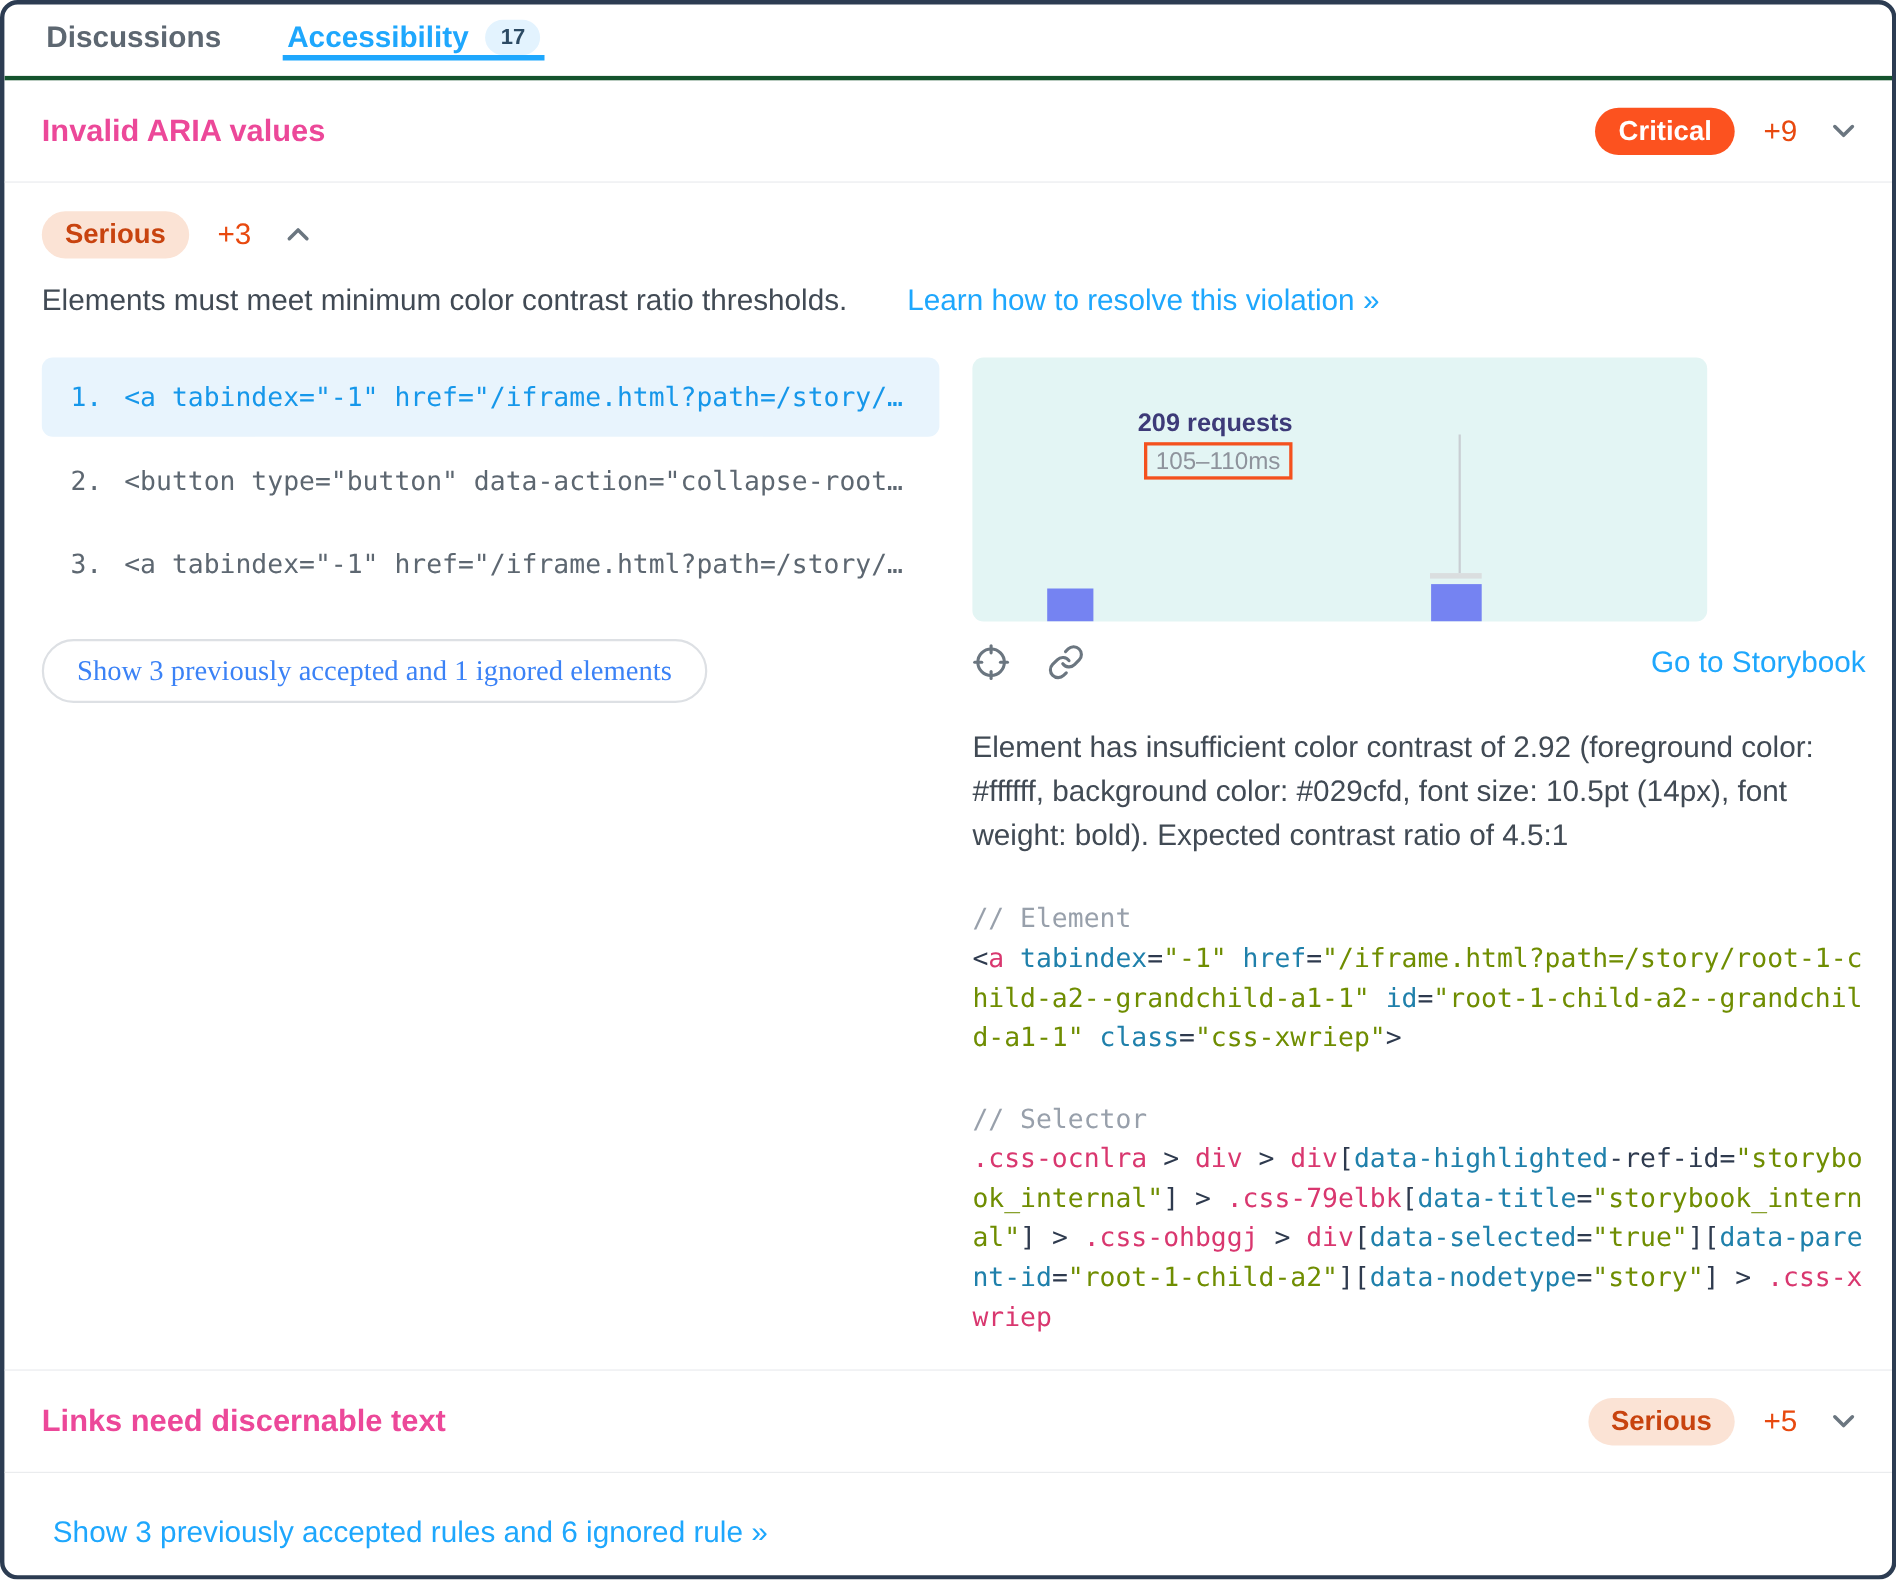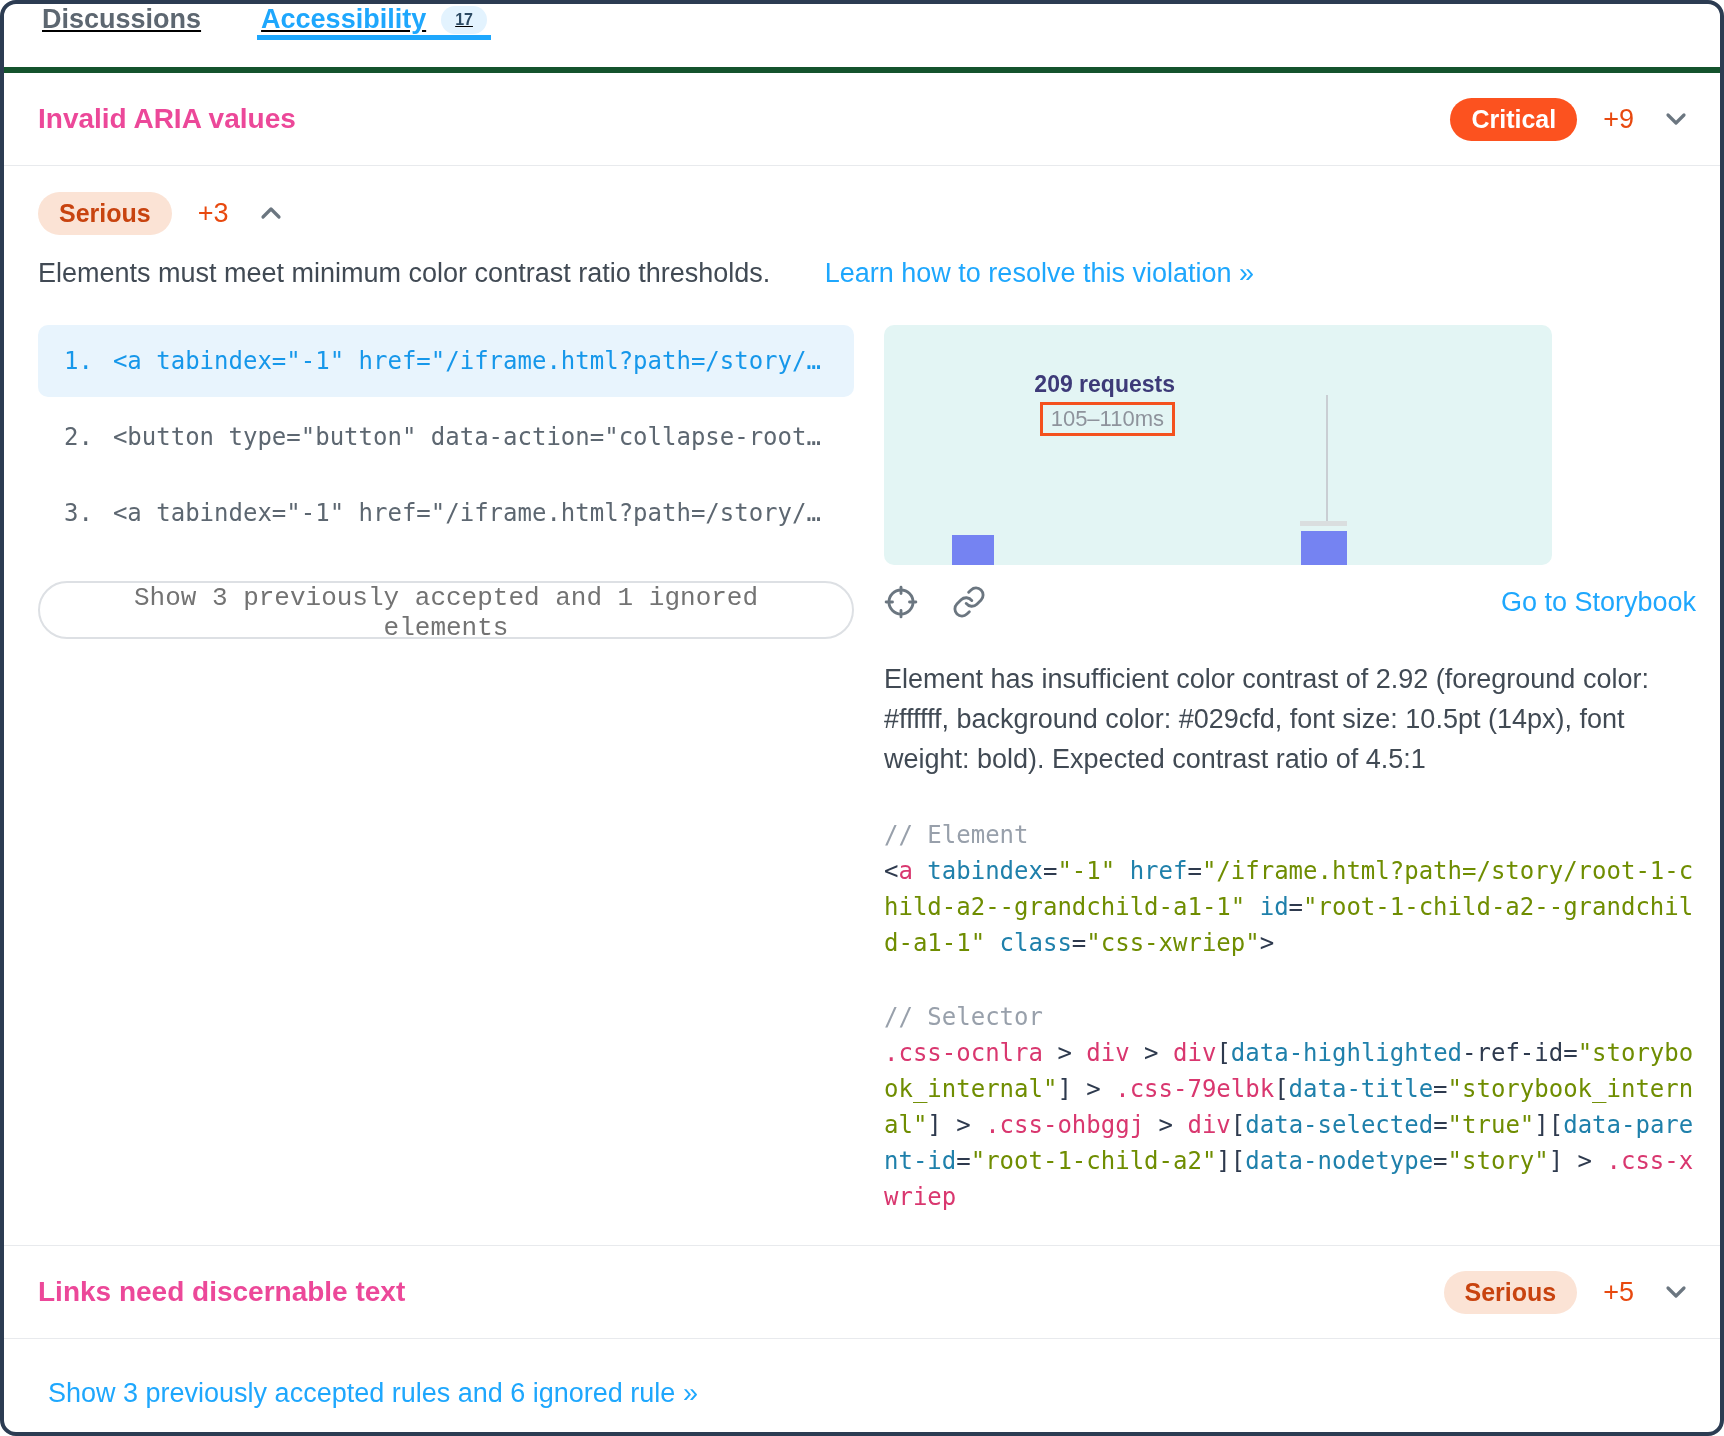--- a/index.html
+++ b/index.html
@@ -13,37 +13,36 @@
     border:4px solid #2c3c52;
     border-radius:16px;
     background:#ffffff;
     overflow:hidden;
     display:flex; flex-direction:column;
   }
 
   
   .tabbar {
     height:69px; flex:0 0 auto;
-    display:flex; align-items:flex-start;
+    display:flex; align-items:center;
     padding-left:34px;
-    border-bottom:6px solid #14532d;
+    border-bottom:4px solid #14532d;
     box-sizing:border-box;
-    text-decoration:underline;
   }
   .tab {
     display:flex; align-items:center; gap:15px;
     font-size:27px; font-weight:700; color:#5d6771;
     border-bottom:5px solid transparent;
     padding:0 4px; margin-right:52px;
     box-sizing:border-box; cursor:pointer;
   }
   .tab.active { color:#1ea7fd; border-bottom-color:#1ea7fd; }
   .count-pill {
     background:#e3f3fe; color:#2c4a63;
-    font-size:16px; font-weight:700;
+    font-size:20px; font-weight:700;
     padding:6px 14px; border-radius:999px; line-height:1;
   }
 
   
   .rule-row {
     flex:0 0 auto;
     display:flex; align-items:center; justify-content:space-between;
     padding:0 28px 0 34px; height:92px;
     border-bottom:1px solid #e8eaed; cursor:pointer;
   }
@@ -76,22 +75,22 @@
     font-size:24px; color:#5d6771;
     white-space:pre; overflow:hidden; cursor:pointer;
     box-sizing:border-box;
   }
   .element-item.selected { background:#e8f4fd; color:#1697ea; }
   .element-item .num { margin-right:20px; flex:0 0 auto; }
 
   .show-btn {
     margin-top:28px; height:58px; padding:0 30px;
     border:2px solid #dde0e4; border-radius:999px;
-    background:#ffffff; font-family:Liberation Mono, monospace;
-    font-size:26px; color:#737373; cursor:pointer;
+    background:#ffffff; font-family:Liberation Serif, serif;
+    font-size:26px; color:#3b82f6; cursor:pointer;
   }
 
   
   .preview {
     position:relative; width:668px; height:240px;
     background:#e3f5f4; border-radius:10px; overflow:hidden;
   }
   .pv-labels { position:absolute; top:46px; right:377px; text-align:right; }
   .pv-req  { font-size:23px; font-weight:700; color:#3d3a78; white-space:nowrap; }
   .pv-time {

